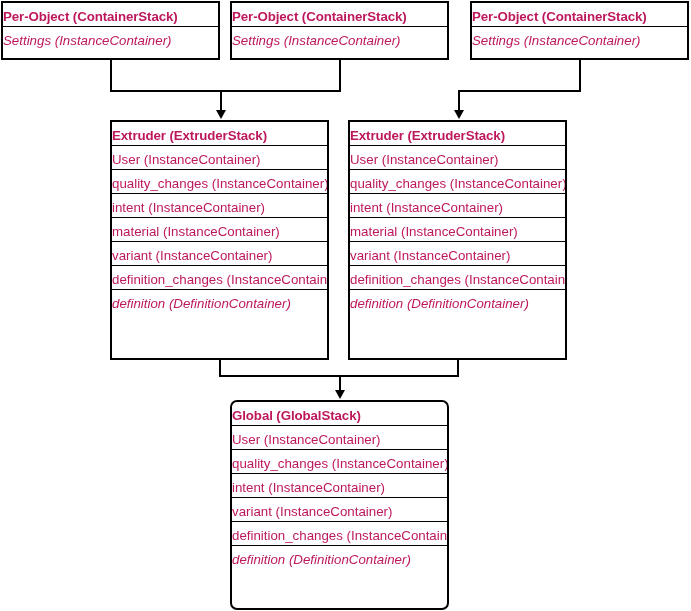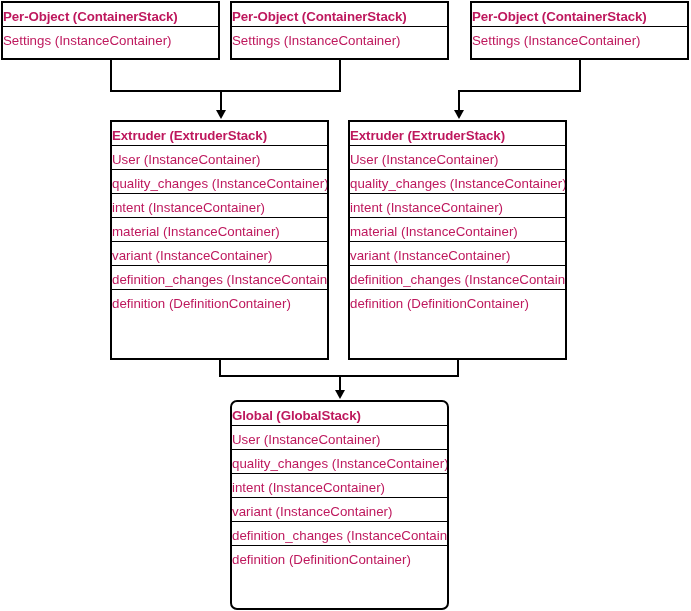--- a/index.html
+++ b/index.html
@@ -26,21 +26,21 @@
   .row{
     box-sizing:border-box;
     height:24px;
     line-height:27px;
     font-size:13.3px;
     color:#be185d;
     border-bottom:1px solid #000000;
     white-space:nowrap;
     overflow:hidden;
   }
-  .row:last-child{border-bottom:none;}
+  .row:last-child{border-bottom:none;font-style:italic;}
   .row.header{
     font-weight:bold;
     font-size:13.3px;
     letter-spacing:-0.1px;
   }
   
   .hline{
     position:absolute;
     height:0;
     border-top:2px solid #000000;

